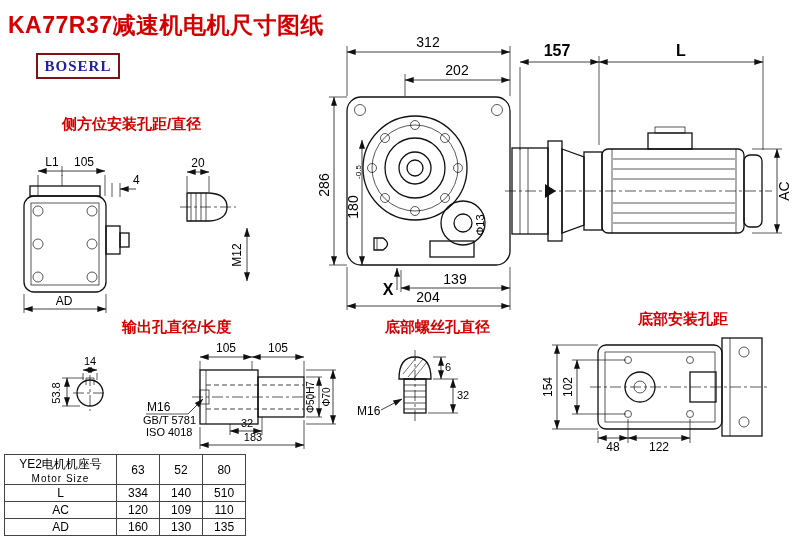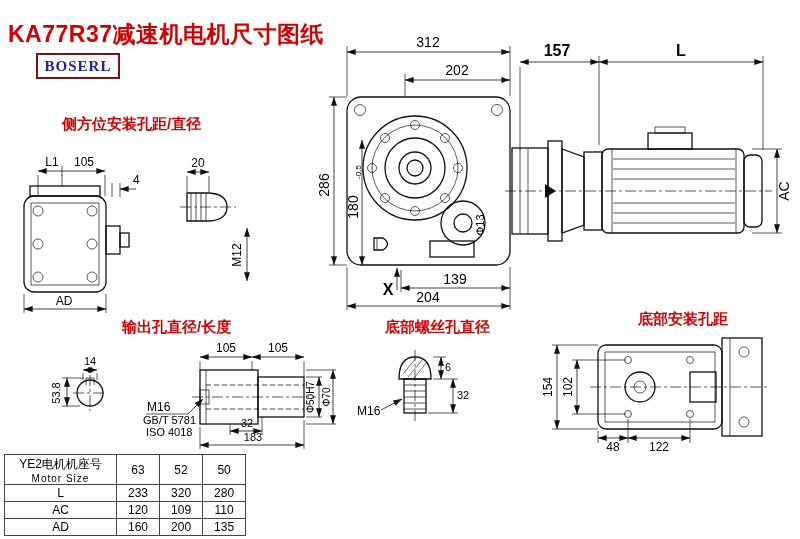--- a/index.html
+++ b/index.html
@@ -1,18 +1,18 @@
 <!DOCTYPE html>
 <html><head>
 <meta charset="utf-8">
 <style>
   * { margin:0; padding:0; box-sizing:border-box; }
   html,body { width:800px; height:539px; }
   body { background:#ffffff; font-family:"Liberation Sans", sans-serif; position:relative; overflow:hidden; }
-  .title { position:absolute; left:8px; top:19px; font-size:23px; font-weight:bold; color:#d40000; letter-spacing:0.5px; }
+  .title { position:absolute; left:8px; top:10px; font-size:23px; font-weight:bold; color:#d40000; letter-spacing:0.5px; }
   .logo { position:absolute; left:36px; top:53px; width:84px; height:26px; border:2px solid #7a1417;
           display:flex; align-items:center; justify-content:center;
           font-family:"Liberation Serif", serif; font-weight:bold; font-size:15px; color:#2222a0; letter-spacing:1px;text-align:center; }
   svg.draw { position:absolute; left:0; top:0; }
   svg .o { fill:none; stroke:#111; stroke-width:1.3; }
   svg .t { fill:none; stroke:#111; stroke-width:0.7; }
   svg .d { fill:none; stroke:#111; stroke-width:0.8; }
   svg .h { fill:none; stroke:#111; stroke-width:0.6; }
   svg .c { fill:none; stroke:#111; stroke-width:0.7; stroke-dasharray:11 3 3 3; }
   svg .dash { fill:none; stroke:#111; stroke-width:0.8; stroke-dasharray:5 3; }
@@ -311,34 +311,34 @@
 
 <table class="tbl">
   <tbody>
       <tr class="hdr">
     <td class="hd">
       <div>YE2电机机座号</div>
       <div class="en">Motor Size</div>
     </td>
     <td class="v">63</td>
     <td class="v">52</td>
-    <td class="v">50</td>
+    <td class="v">80</td>
   </tr>
   <tr>
     <td class="hd">L</td>
-    <td class="v">233</td>
-    <td class="v">320</td>
-    <td class="v">280</td>
+    <td class="v">334</td>
+    <td class="v">140</td>
+    <td class="v">510</td>
   </tr>
   <tr>
     <td class="hd">AC</td>
     <td class="v">120</td>
     <td class="v">109</td>
     <td class="v">110</td>
   </tr>
   <tr>
     <td class="hd">AD</td>
     <td class="v">160</td>
-    <td class="v">200</td>
+    <td class="v">130</td>
     <td class="v">135</td>
   </tr>
 </tbody>
   </table>
 
 </body></html>

